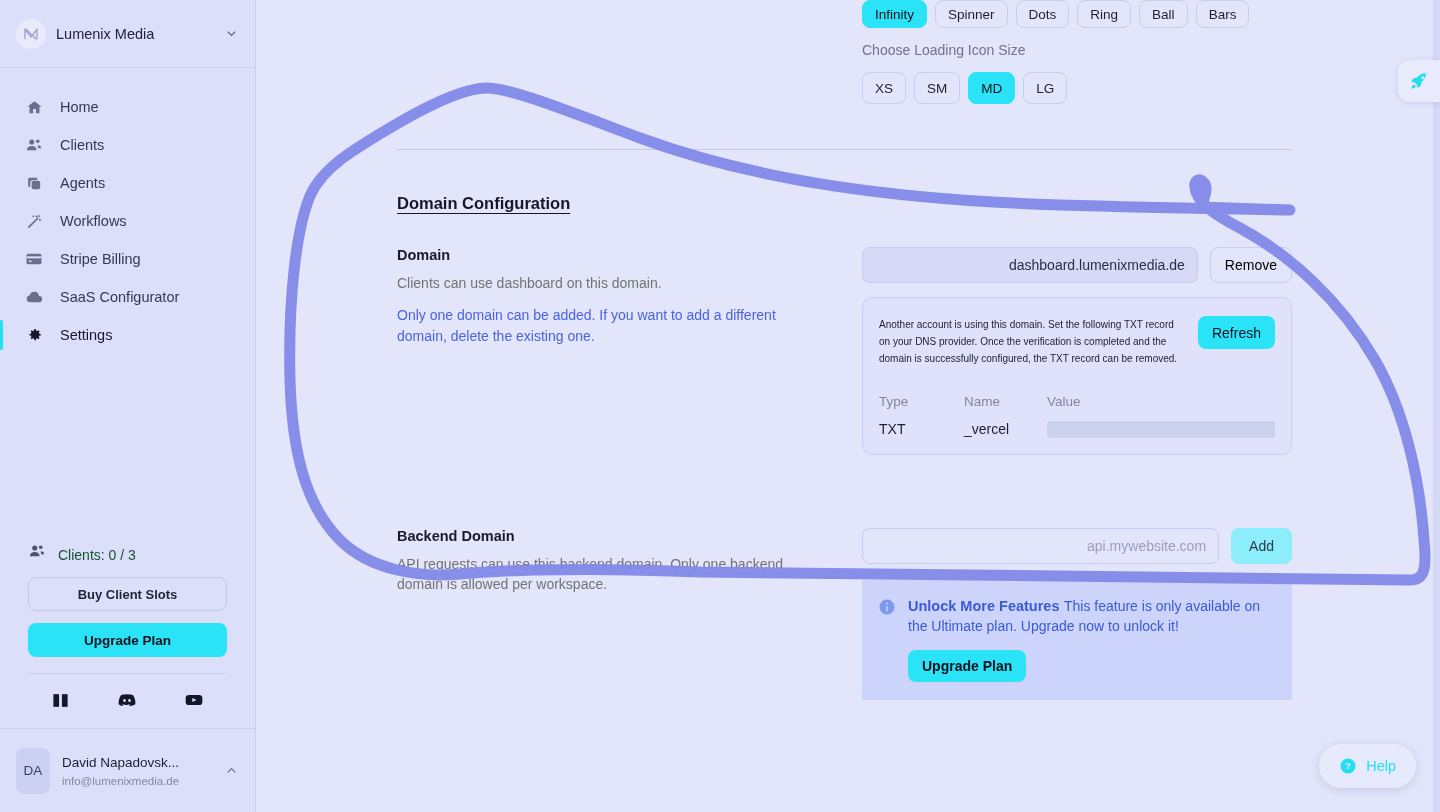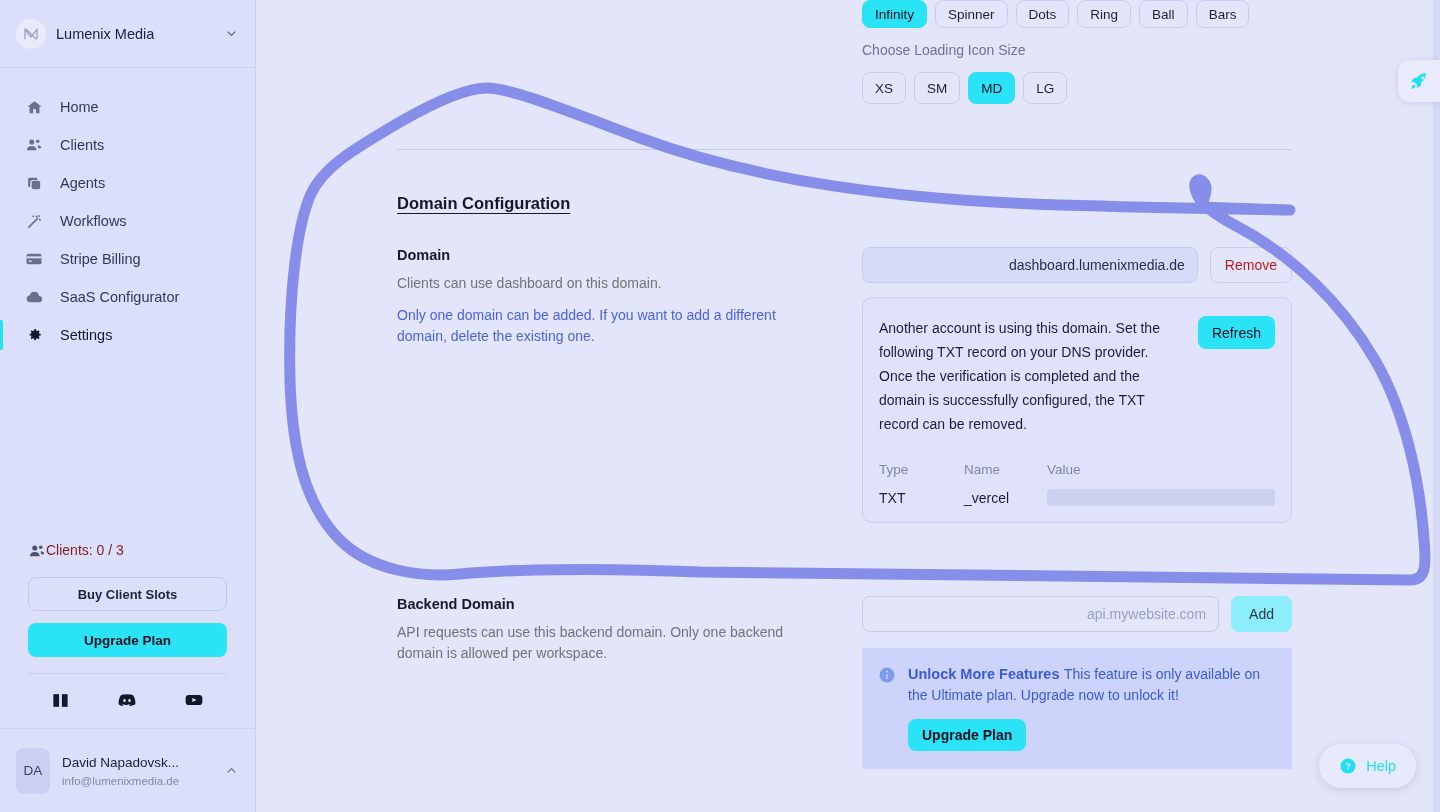--- a/index.html
+++ b/index.html
@@ -54,22 +54,22 @@
   .nav-item .nav-icon { width: 20px; height: 20px; display: flex; align-items: center; justify-content: center; color: #6a6f90; flex: 0 0 20px; }
   .nav-item.active { color: #15182c; font-weight: 500; }
   .nav-item.active .nav-icon { color: #15182c; }
   .nav-item.active::before {
     content: ""; position: absolute; left: 0; top: 4px; bottom: 4px;
     width: 3px; background: #22e0f5; border-radius: 0 2px 2px 0;
   }
 
   .side-bottom { padding: 0 28px 0 28px; }
   .clients-row {
-    display: flex; align-items: flex-start; gap: 0;
-    font-size: 14px; color: #7f1d1d; font-weight: 500;
+    display: flex; align-items: flex-end; gap: 12px;
+    font-size: 14px; color: #14532d; font-weight: 500;
     padding: 0 0 14px 0;
   }
   .clients-row .nav-icon { color: #4d5270; }
   .btn-outline {
     display: block; width: 100%; height: 34px;
     border: 1px solid #c3c7eb; border-radius: 8px;
     background: transparent;
     font-size: 13px; font-weight: 600; color: #1f2338;
     font-family: inherit; cursor: pointer;
     margin-bottom: 12px;
@@ -145,36 +145,36 @@
     flex: 1 1 auto; height: 36px;
     background: #d6daf6; border: 1px solid #c7cbee;
     border-radius: 8px; padding: 0 12px;
     font-size: 14px; color: #2a2e47; font-family: inherit; text-align: right;
   }
   .text-input::placeholder { color: #9a9fc0; }
   .text-input.plain { background: transparent; }
   .btn-remove {
     height: 36px; padding: 0 14px;
     border: 1px solid #c9cdef; border-radius: 8px; background: transparent;
-    color: #b91c1c; font-size: 14px; font-family: inherit; cursor: pointer;
+    color: #000000; font-size: 14px; font-family: inherit; cursor: pointer;
   }
   .btn-add {
     height: 36px; padding: 0 18px;
     border: none; border-radius: 8px; background: #8deefb;
     color: #2a3b4a; font-size: 14px; font-family: inherit; cursor: pointer;
   }
 
   .dns-card {
     margin-top: 14px;
     border: 1px solid #c9cdef; border-radius: 10px;
     background: #dfe2fa;
     padding: 18px 16px 16px 16px;
   }
   .dns-top { display: flex; gap: 16px; align-items: flex-start; }
-  .dns-text { flex: 1 1 auto; font-size: 14px; line-height: 1.72; color: #1b1f33; }
+  .dns-text { flex: 1 1 auto; font-size: 10px; line-height: 1.72; color: #1b1f33; }
   .btn-refresh {
     flex: 0 0 auto; height: 33px; padding: 0 14px;
     border: none; border-radius: 8px; background: #2ae3f7;
     color: #0e1120; font-size: 14px; font-weight: 500;
     font-family: inherit; cursor: pointer;
   }
   .dns-table { margin-top: 26px; }
   .dns-tr { display: flex; align-items: center; }
   .dns-th { font-size: 13.5px; color: #8186a5; }
   .dns-td { font-size: 14px; color: #1c2035; }

